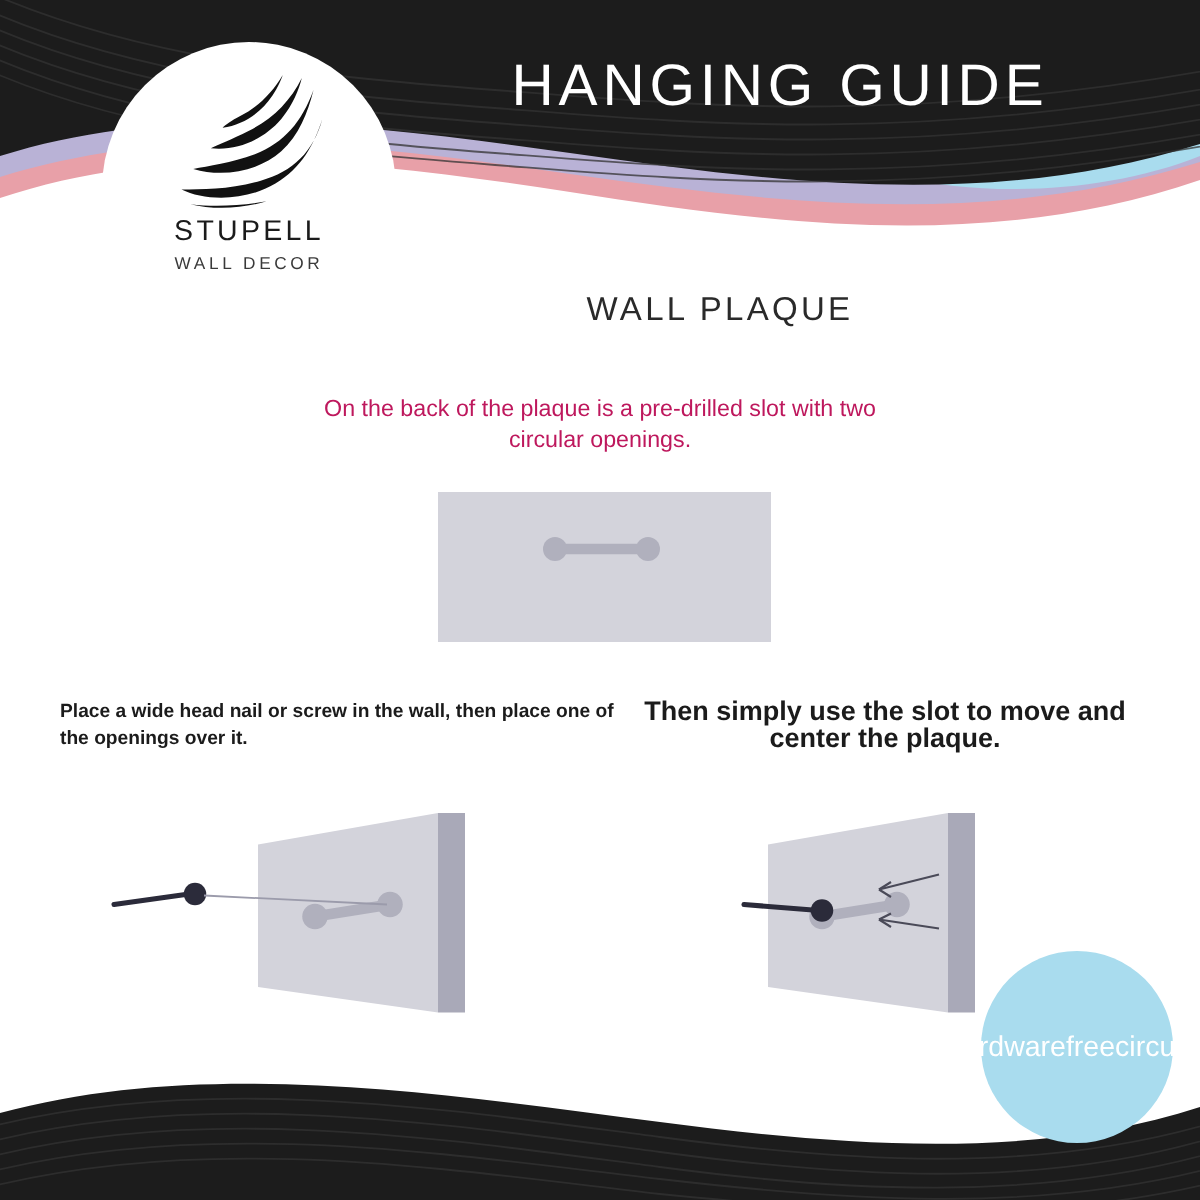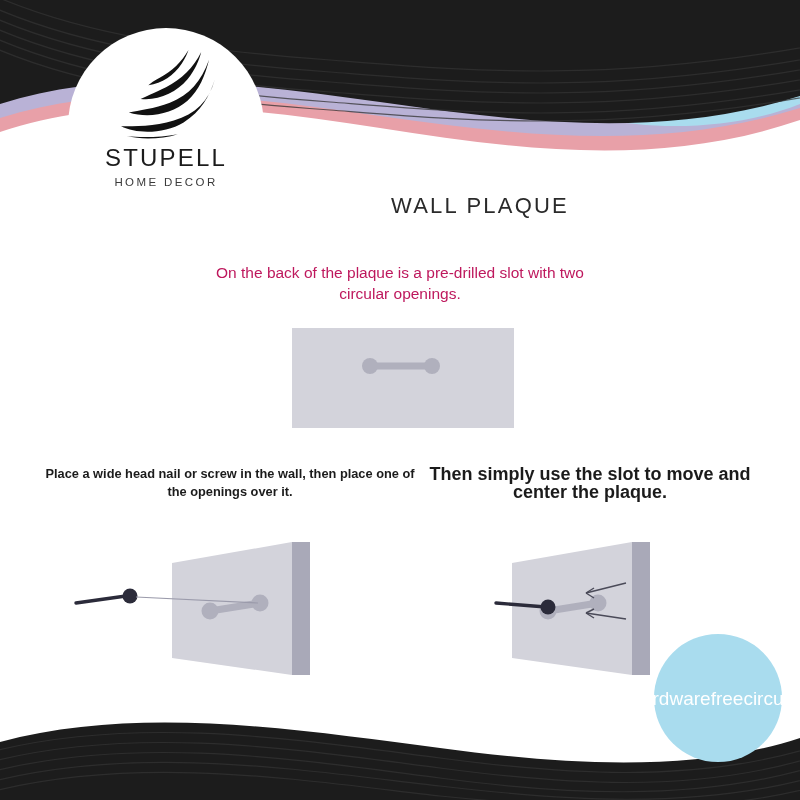--- a/index.html
+++ b/index.html
@@ -50,21 +50,21 @@
     flex-direction: column;
     align-items: center;
     justify-content: flex-start;
   }
   .logo-mark {
     margin-top: 22px;
     width: 118px;
     height: 90px;
   }
   .logo-name {
-    font-size: 24px;
+    font-size: 19px;
     letter-spacing: 2.2px;
     color: #1b1b1b;
     font-weight: 400;
     margin-top: 4px;
   }
   .logo-sub {
     font-size: 11.5px;
     letter-spacing: 2.4px;
     color: #3a3a3a;
     margin-top: 4px;
@@ -103,21 +103,20 @@
     text-align: center;
     color: #be185d;
     font-size: 15.5px;
     line-height: 21px;
   }
   .step2-text {
     position: absolute;
     left: 40px;
     top: 465px;
     width: 380px;
-    text-align: center;
     color: #1b1b1b;
     font-size: 12.8px;
     font-weight: bold;
     line-height: 18px;
   }
   .step3-text {
     position: absolute;
     left: 410px;
     top: 465px;
     width: 360px;
@@ -191,31 +190,32 @@
           <path d="M-10,16 C90,60 200,72 330,82 C460,92 600,106 810,68"></path>
           <path d="M-10,26 C90,70 200,82 330,92 C460,102 600,116 810,78"></path>
           <path d="M-10,36 C90,80 200,92 330,102 C460,112 600,126 810,88"></path>
           <path d="M-10,46 C90,90 200,100 330,110 C460,120 600,134 810,96"></path>
           <path d="M-10,-6 C90,38 200,50 330,60 C460,70 600,84 810,46"></path>
         </g>
       </g>
     </svg>
   </div>
 
+  <div class="guide-title">HANGING GUIDE</div>
 
   <div class="logo-circle">
     <svg class="logo-mark" viewBox="0 0 120 92" xmlns="http://www.w3.org/2000/svg">
       <path d="M14,78 C30,86 58,86 78,74 C96,63 104,48 110,30 C104,52 90,66 68,72 C48,78 28,78 14,78 Z" fill="#111111"></path>
       <path d="M22,64 C42,70 66,66 82,52 C94,41 100,26 104,10 C96,32 84,46 64,54 C48,60 32,62 22,64 Z" fill="#111111"></path>
       <path d="M34,50 C52,52 70,44 82,30 C90,20 94,10 96,2 C88,18 76,30 60,38 C48,44 38,48 34,50 Z" fill="#111111"></path>
       <path d="M42,36 C56,34 68,26 76,14 C80,8 82,3 83,0 C76,12 66,22 54,28 C48,31 44,34 42,36 Z" fill="#111111"></path>
       <path d="M20,88 C36,92 56,91 72,86 C56,89 36,90 20,88 Z" fill="#111111"></path>
     </svg>
     <div class="logo-name">STUPELL</div>
-    <div class="logo-sub">HOME DECOR</div>
+    <div class="logo-sub">WALL DECOR</div>
   </div>
 
   <div class="product-title">WALL PLAQUE</div>
 
   <div class="step1-text">On the back of the plaque is a pre-drilled slot with two circular openings.</div>
 
   <div class="diagram-back">
     <svg width="222" height="100" viewBox="0 0 222 100" xmlns="http://www.w3.org/2000/svg">
       <rect x="0" y="0" width="222" height="100" fill="#d3d3db"></rect>
       <g>

